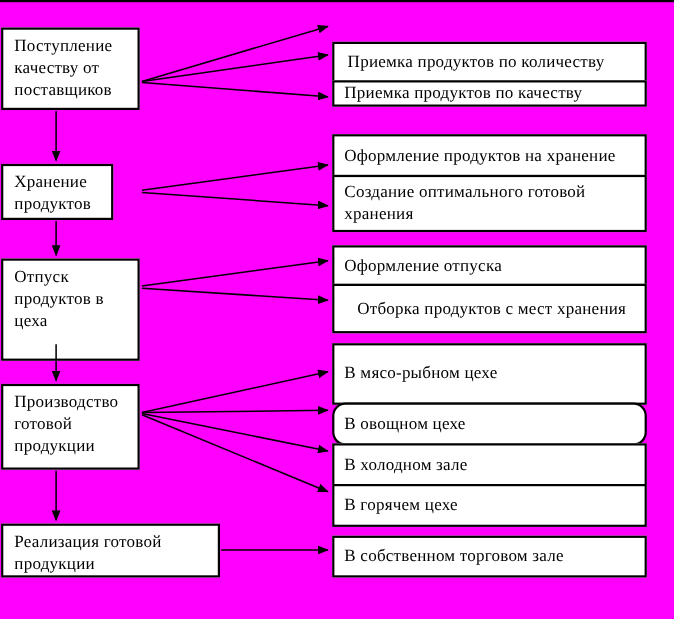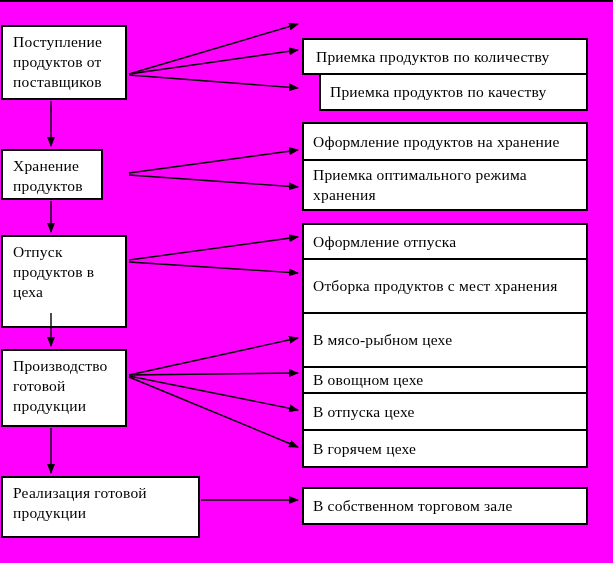--- a/index.html
+++ b/index.html
@@ -46,58 +46,58 @@
     pointer-events: none;
   }
   svg.arrows line { stroke: #000000; stroke-width: 1.4; }
 </style>
 </head>
 <body>
 
 <div class="canvas" style="background: rgb(255, 0, 255);">
   <div class="topline" style="background: rgb(0, 0, 0);"></div>
   <div class="layer" id="boxes-layer">
-      <div class="box left-box" style="left: 1px; top: 25px; width: 126px; height: 75px;"><span>Поступление продуктов от поставщиков</span></div>
+      <div class="box left-box" style="left: 1px; top: 25px; width: 126px; height: 75px;"><span>Поступление качеству от поставщиков</span></div>
       <div class="box left-box" style="left: 1px; top: 149px; width: 102px; height: 51px;"><span>Хранение продуктов</span></div>
       <div class="box left-box" style="left: 1px; top: 235px; width: 126px; height: 93px;"><span>Отпуск продуктов в цеха</span></div>
       <div class="box left-box" style="left: 1px; top: 349px; width: 126px; height: 78px;"><span>Производство готовой продукции</span></div>
-      <div class="box left-box" style="left: 1px; top: 476px; width: 199px; height: 62px;"><span>Реализация готовой продукции</span></div>
+      <div class="box left-box" style="left: 1px; top: 476px; width: 199px; height: 49px;"><span>Реализация готовой продукции</span></div>
       <div class="group" style="left: 302px; top: 38px; width: 286px;">
         <div class="cell" style="height: 37px; padding-left: 12px;">
           <span>Приемка продуктов по количеству</span>
         </div>
-        <div class="cell" style="height: 38px; margin-left: 17px;">
+        <div class="cell" style="height: 24px;">
           <span>Приемка продуктов по качеству</span>
         </div>
       </div>
       <div class="group" style="left: 302px; top: 122px; width: 286px;">
         <div class="cell" style="height: 39px;">
           <span>Оформление продуктов на хранение</span>
         </div>
         <div class="cell" style="height: 52px;">
-          <span>Приемка оптимального режима хранения</span>
+          <span>Создание оптимального готовой хранения</span>
         </div>
       </div>
       <div class="group" style="left: 302px; top: 223px; width: 286px;">
         <div class="cell" style="height: 37px;">
           <span>Оформление отпуска</span>
         </div>
-        <div class="cell" style="height: 56px;">
+        <div class="cell" style="height: 45px; justify-content: center;">
           <span>Отборка продуктов с мест хранения</span>
         </div>
       </div>
       <div class="group" style="left: 302px; top: 312px; width: 286px;">
         <div class="cell" style="height: 56px;">
           <span>В мясо-рыбном цехе</span>
         </div>
-        <div class="cell" style="height: 28px;">
+        <div class="cell" style="height: 39px; border-radius: 12px;">
           <span>В овощном цехе</span>
         </div>
         <div class="cell" style="height: 39px;">
-          <span>В отпуска цехе</span>
+          <span>В холодном зале</span>
         </div>
         <div class="cell" style="height: 39px;">
           <span>В горячем цехе</span>
         </div>
       </div>
       <div class="group" style="left: 302px; top: 487px; width: 286px;">
         <div class="cell" style="height: 38px;">
           <span>В собственном торговом зале</span>
         </div>
       </div>

